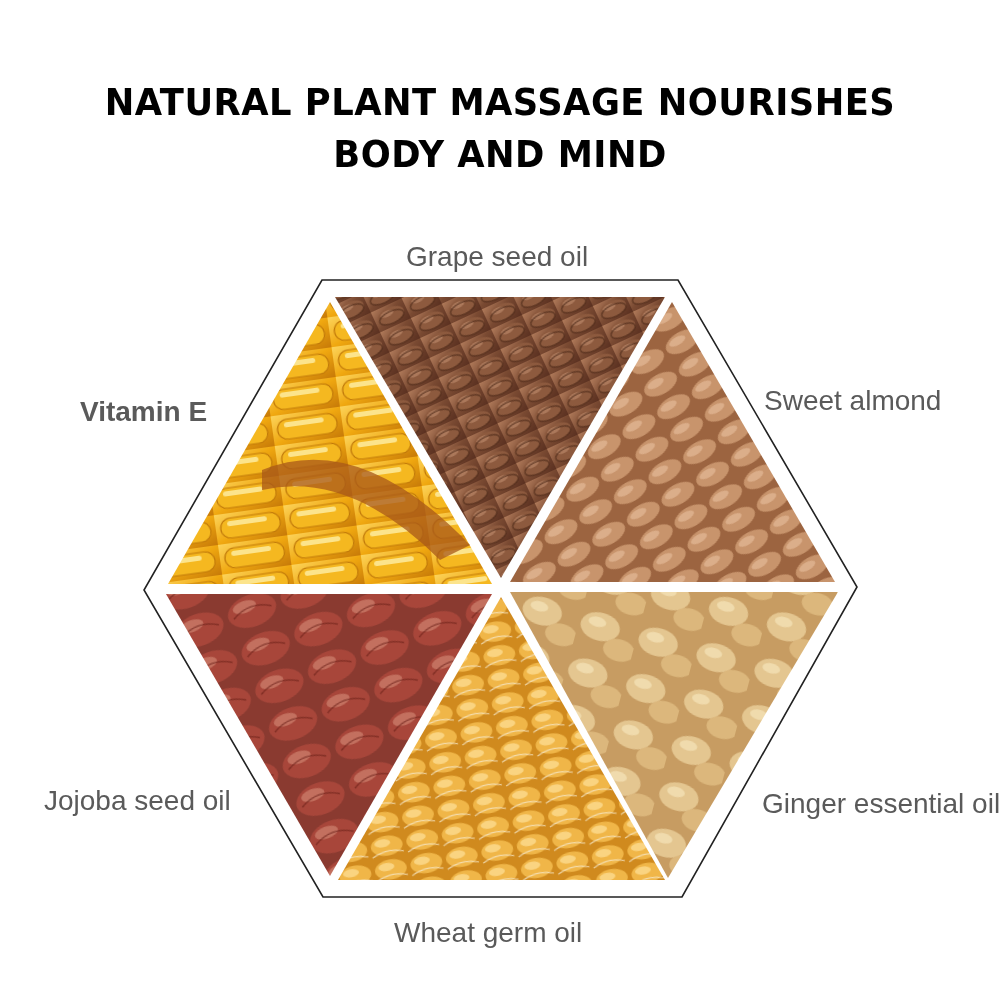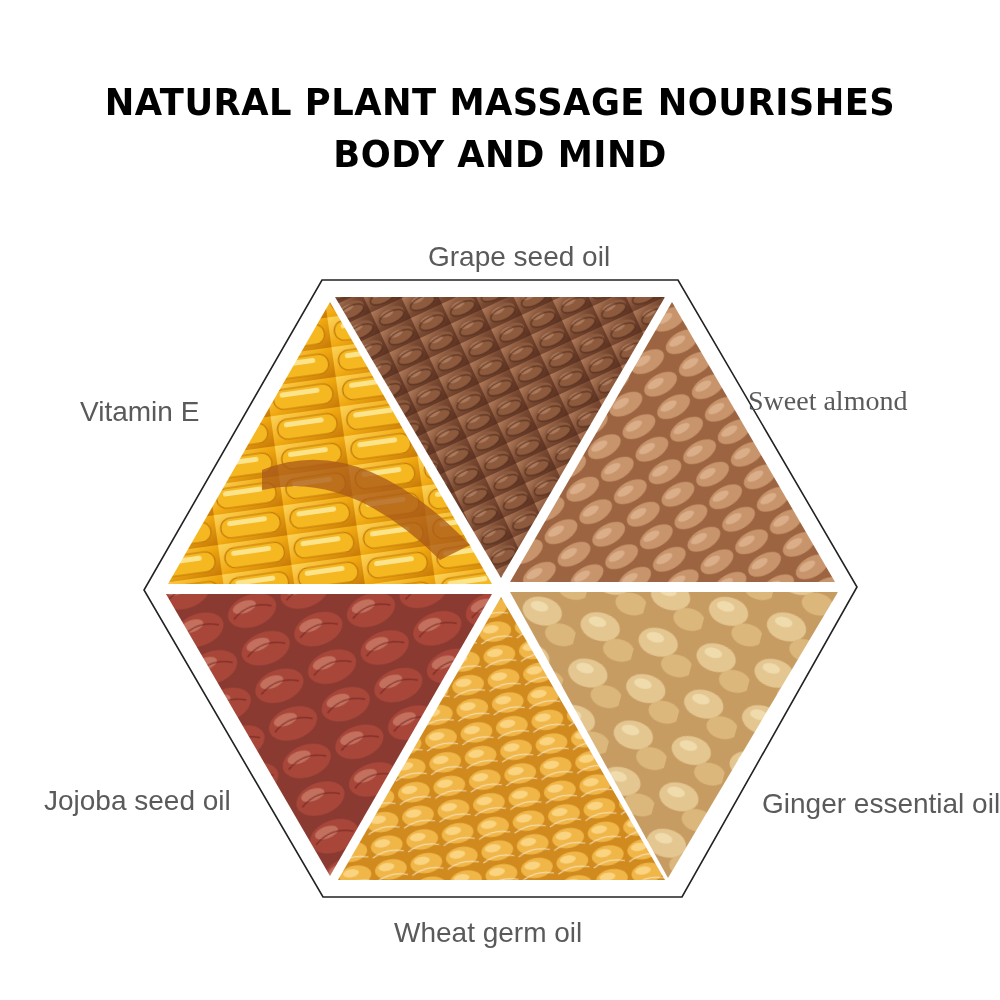--- a/index.html
+++ b/index.html
@@ -99,18 +99,18 @@
   <g>
     <polygon points="166,594 492,594 330,876" fill="url(#p-jojoba)"></polygon>
   </g>
 
   <g>
     <polygon points="330,302 492,584 168,584" fill="url(#p-vit)"></polygon>
     <path d="M262 470 Q360 430 470 545 L440 560 Q350 470 262 490 Z" fill="#a8581a" opacity="0.75"></path>
   </g>
 </svg>
 
-<div class="label" style="left:428px; top:243px;text-align:right;">Grape seed oil</div>
-<div class="label" style="left:748px; top:387px;font-family:Liberation Serif, serif;">Sweet almond</div>
+<div class="label" style="left:406px; top:243px;text-align:right;">Grape seed oil</div>
+<div class="label" style="left:764px; top:387px;">Sweet almond</div>
 <div class="label small" style="left:762px; top:790px;">Ginger essential oil</div>
 <div class="label" style="left:394px; top:919px;text-align:right;">Wheat germ oil</div>
 <div class="label" style="left:44px; top:787px;">Jojoba seed oil</div>
-<div class="label" style="left:80px; top:398px;">Vitamin E</div>
+<div class="label" style="left:80px; top:398px;font-weight:bold;">Vitamin E</div>
 
 </body></html>

